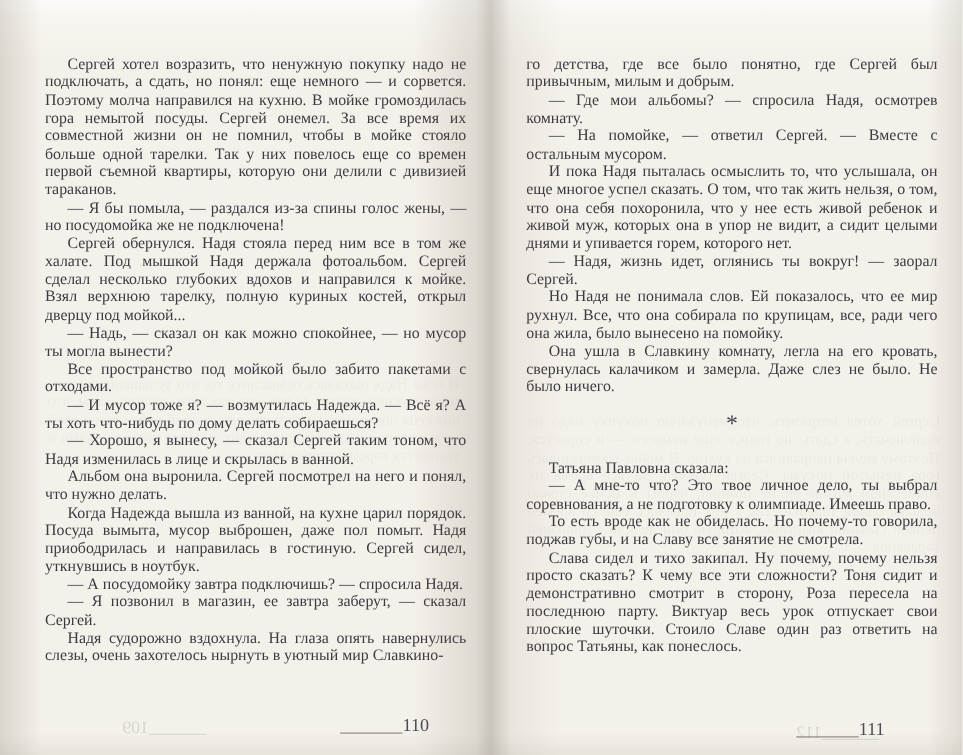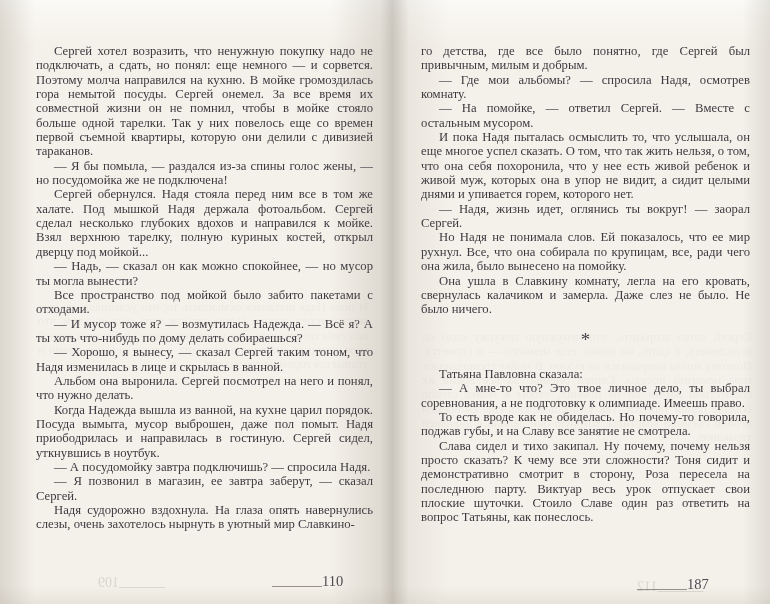--- a/index.html
+++ b/index.html
@@ -94,21 +94,21 @@
     <p>То есть вроде как не обиделась. Но почему-то говорила, поджав губы, и на Славу все занятие не смотрела.</p>
     <p>Слава сидел и тихо закипал. Ну почему, почему нельзя просто сказать? К чему все эти сложности? Тоня сидит и демонстративно смотрит в сторону, Роза пересела на последнюю парту. Виктуар весь урок отпускает свои плоские шуточки. Стоило Славе один раз ответить на вопрос Татьяны, как понеслось.</p>
   </div>
 
   <div class="pagenum pagenum-left">
     <span class="pn-line"></span>
     <span>110</span>
   </div>
   <div class="pagenum pagenum-right">
     <span class="pn-line"></span>
-    <span>187</span>
+    <span>111</span>
   </div>
 
   <div class="ghost ghost-pagenum ghost-pn-left">
     <span class="pn-line"></span>
     <span>109</span>
   </div>
   <div class="ghost ghost-pagenum ghost-pn-right">
     <span class="pn-line"></span>
     <span>112</span>
   </div>

